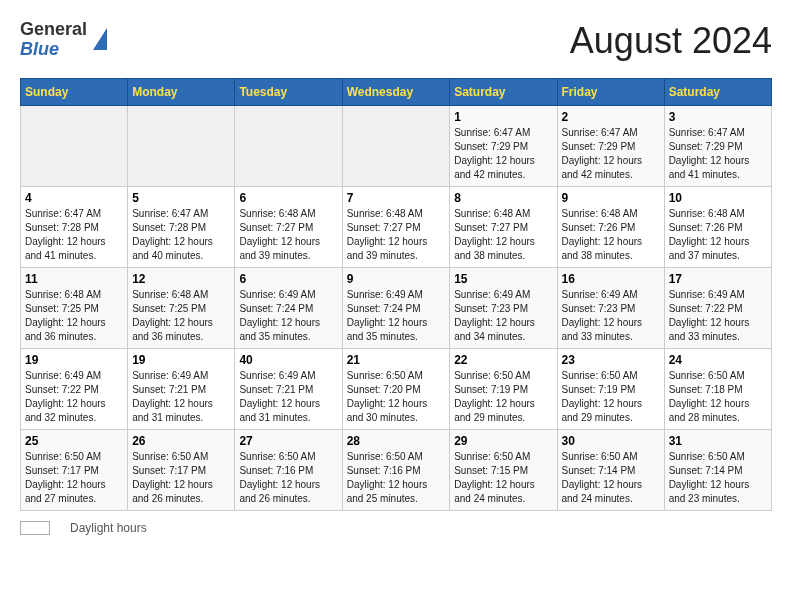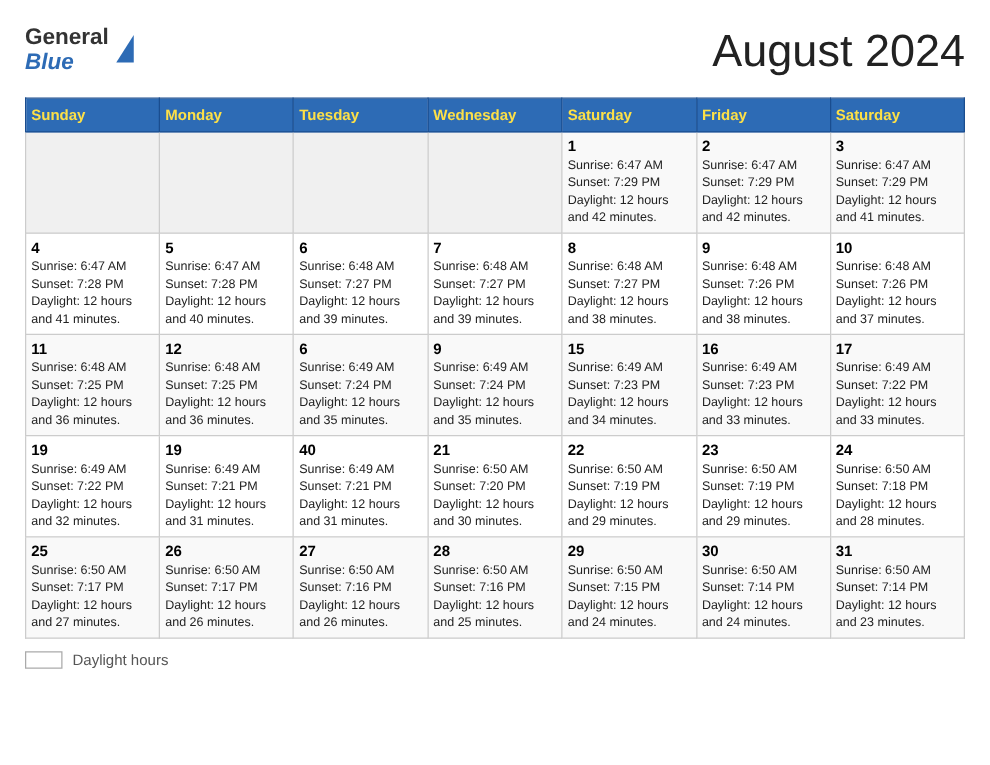--- a/index.html
+++ b/index.html
@@ -85,21 +85,21 @@
     }
     td.empty {
       background: #f0f0f0 !important;
     }
     .footer {
       margin-top: 10px;
       font-size: 12px;
       color: #555;
       display: flex;
       align-items: center;
-      gap: 8px;
+      gap: 20px;
     }
     .footer-box {
       width: 30px;
       height: 14px;
       background: #fff;
       border: 1px solid #aaa;
       display: inline-block;
     }
   </style>
 </head>

